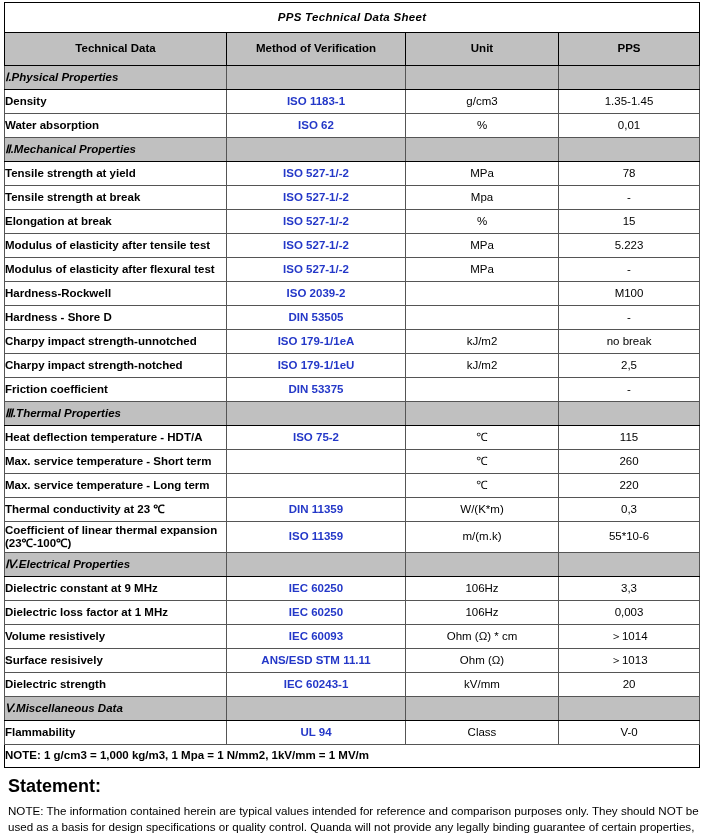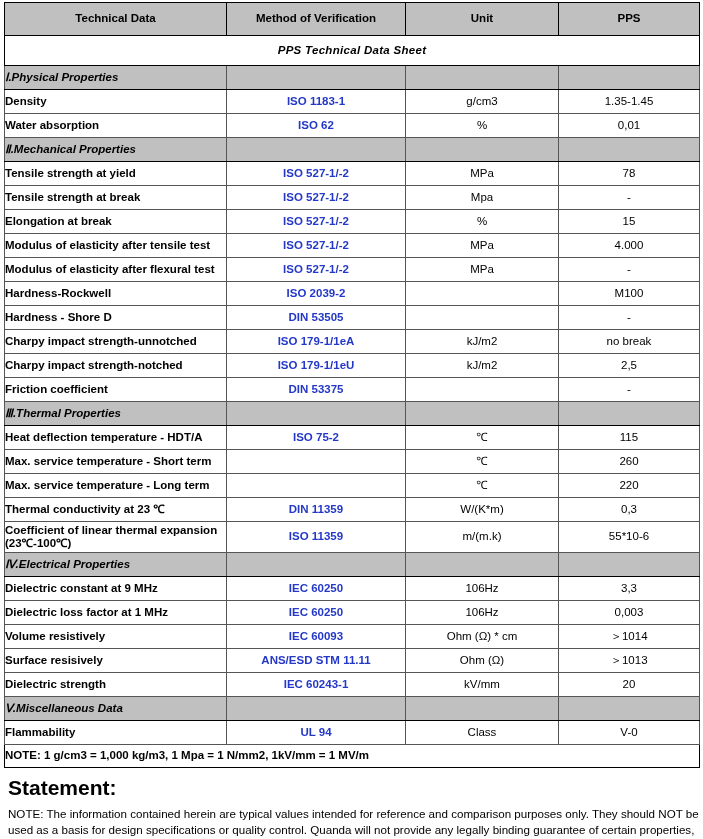--- a/index.html
+++ b/index.html
@@ -107,21 +107,21 @@
   }
 
   
   .statement {
     width: 695px;
     margin: 8px 0 0 4px;
     box-sizing: border-box;
   }
   .statement h2 {
     margin: 0 0 6px 0;
-    font-size: 21px;
+    font-size: 18px;
     font-weight: bold;
   }
   .statement p {
     margin: 0;
     font-size: 11.6px;
     line-height: 1.42;
     text-align: left;
   }
 </style>
 </head>
@@ -130,28 +130,28 @@
 <div class="sheet">
   <table class="tds">
     <colgroup>
       <col class="c1">
         <col class="c2">
         <col class="c3">
         <col class="c4">
     </colgroup>
     <tbody>
       <tr>
+        <td class="title-cell" colspan="4">PPS Technical Data Sheet</td>
+      </tr>
+      <tr>
         <td class="colhead">Technical Data</td>
         <td class="colhead">Method of Verification</td>
         <td class="colhead">Unit</td>
         <td class="colhead">PPS</td>
       </tr>
-      <tr>
-        <td class="title-cell" colspan="4">PPS Technical Data Sheet</td>
-      </tr>
     </tbody>
     <tbody id="rows-host">
         <tr>
           <td class="section-cell">Ⅰ.Physical Properties</td>
           <td class="section-blank"></td>
           <td class="section-blank"></td>
           <td class="section-blank"></td>
         </tr>
         <tr>
           <td class="prop">Density</td>
@@ -186,21 +186,21 @@
         <tr>
           <td class="prop">Elongation at break</td>
           <td class="method">ISO 527-1/-2</td>
           <td class="unit">%</td>
           <td class="val">15</td>
         </tr>
         <tr>
           <td class="prop">Modulus of elasticity after tensile test</td>
           <td class="method">ISO 527-1/-2</td>
           <td class="unit">MPa</td>
-          <td class="val">4.000</td>
+          <td class="val">5.223</td>
         </tr>
         <tr>
           <td class="prop">Modulus of elasticity after flexural test</td>
           <td class="method">ISO 527-1/-2</td>
           <td class="unit">MPa</td>
           <td class="val">-</td>
         </tr>
         <tr>
           <td class="prop">Hardness-Rockwell</td>
           <td class="method">ISO 2039-2</td>

